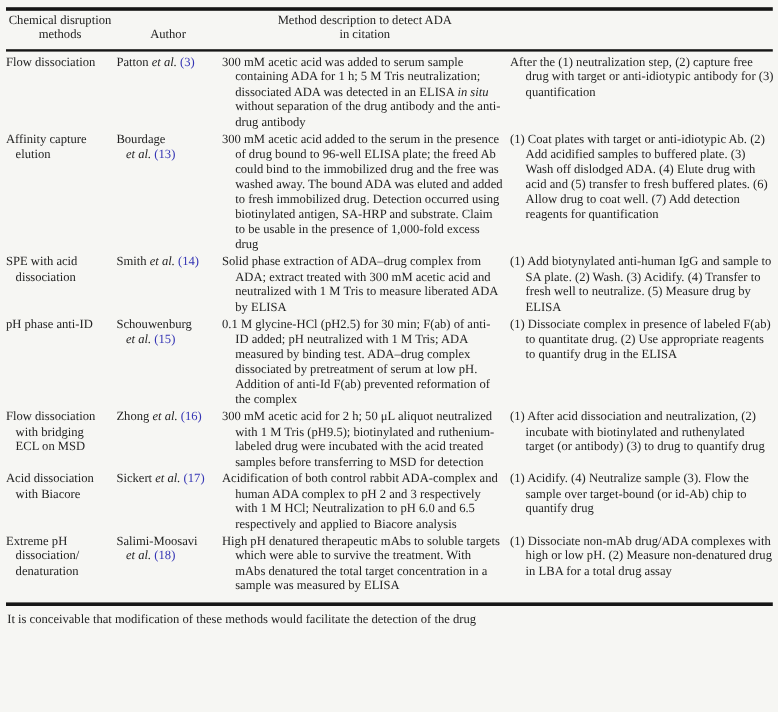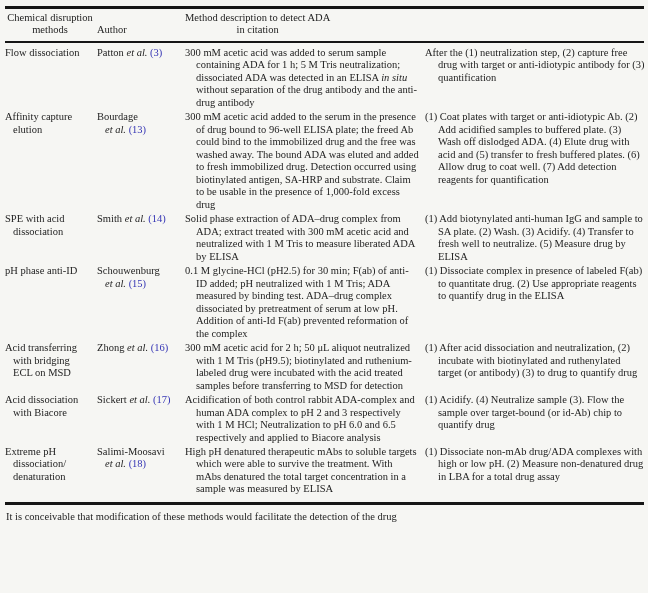--- a/index.html
+++ b/index.html
@@ -18,21 +18,21 @@
   .rule-bottom { height:3px; margin:4px 0 4px 0; }
 
   .grid {
     display:grid;
     grid-template-columns: 90px 86px 238px 220px;
     column-gap:2px;
   }
   .row { display:contents; }
 
   .hcell {
-    display:flex; align-items:flex-end; 
+    display:flex; align-items:flex-end; justify-content:center;
     text-align:center; padding-bottom:2px;
   }
   .hcell .hline { display:block;font-family:Liberation Serif, serif; }
 
   .cell { padding-bottom:2px; }
   .method   { text-indent:-8px;  padding-left:8px;  padding-right:4px; }
   .author   { text-indent:-8px;  padding-left:8px;  padding-right:2px; }
   .desc     { text-indent:-11px; padding-left:11px; padding-right:4px; }
   .reverse  { text-indent:-13px; padding-left:13px; }
 
@@ -102,21 +102,21 @@
       <div class="cell method">pH phase anti-ID</div>
       <div class="cell author">
         <span>Schouwenburg</span>
         <span class="nw"><i>et al.</i> <span class="cite">(15)</span></span>
       </div>
       <div class="cell desc"><span>0.1 M glycine-HCl (pH2.5) for 30 min; F(ab) of anti-ID added; pH neutralized with 1 M Tris; ADA measured by binding test. ADA–drug complex dissociated by pretreatment of serum at low pH. Addition of anti-Id F(ab) prevented reformation of the complex</span></div>
       <div class="cell reverse">(1) Dissociate complex in presence of labeled F(ab) to quantitate drug. (2) Use appropriate reagents to quantify drug in the ELISA</div>
     </div>
 
     <div class="row">
-      <div class="cell method">Acid transferring with bridging ECL on MSD</div>
+      <div class="cell method">Flow dissociation with bridging ECL on MSD</div>
       <div class="cell author">
         <span>Zhong</span>
         <span class="nw"><i>et al.</i> <span class="cite">(16)</span></span>
       </div>
       <div class="cell desc"><span>300 mM acetic acid for 2 h; 50 μL aliquot neutralized with 1 M Tris (pH9.5); biotinylated and ruthenium- labeled drug were incubated with the acid treated samples before transferring to MSD for detection</span></div>
       <div class="cell reverse">(1) After acid dissociation and neutralization, (2) incubate with biotinylated and ruthenylated target (or antibody) (3) to drug to quantify drug</div>
     </div>
 
     <div class="row">
       <div class="cell method">Acid dissociation with Biacore</div>

